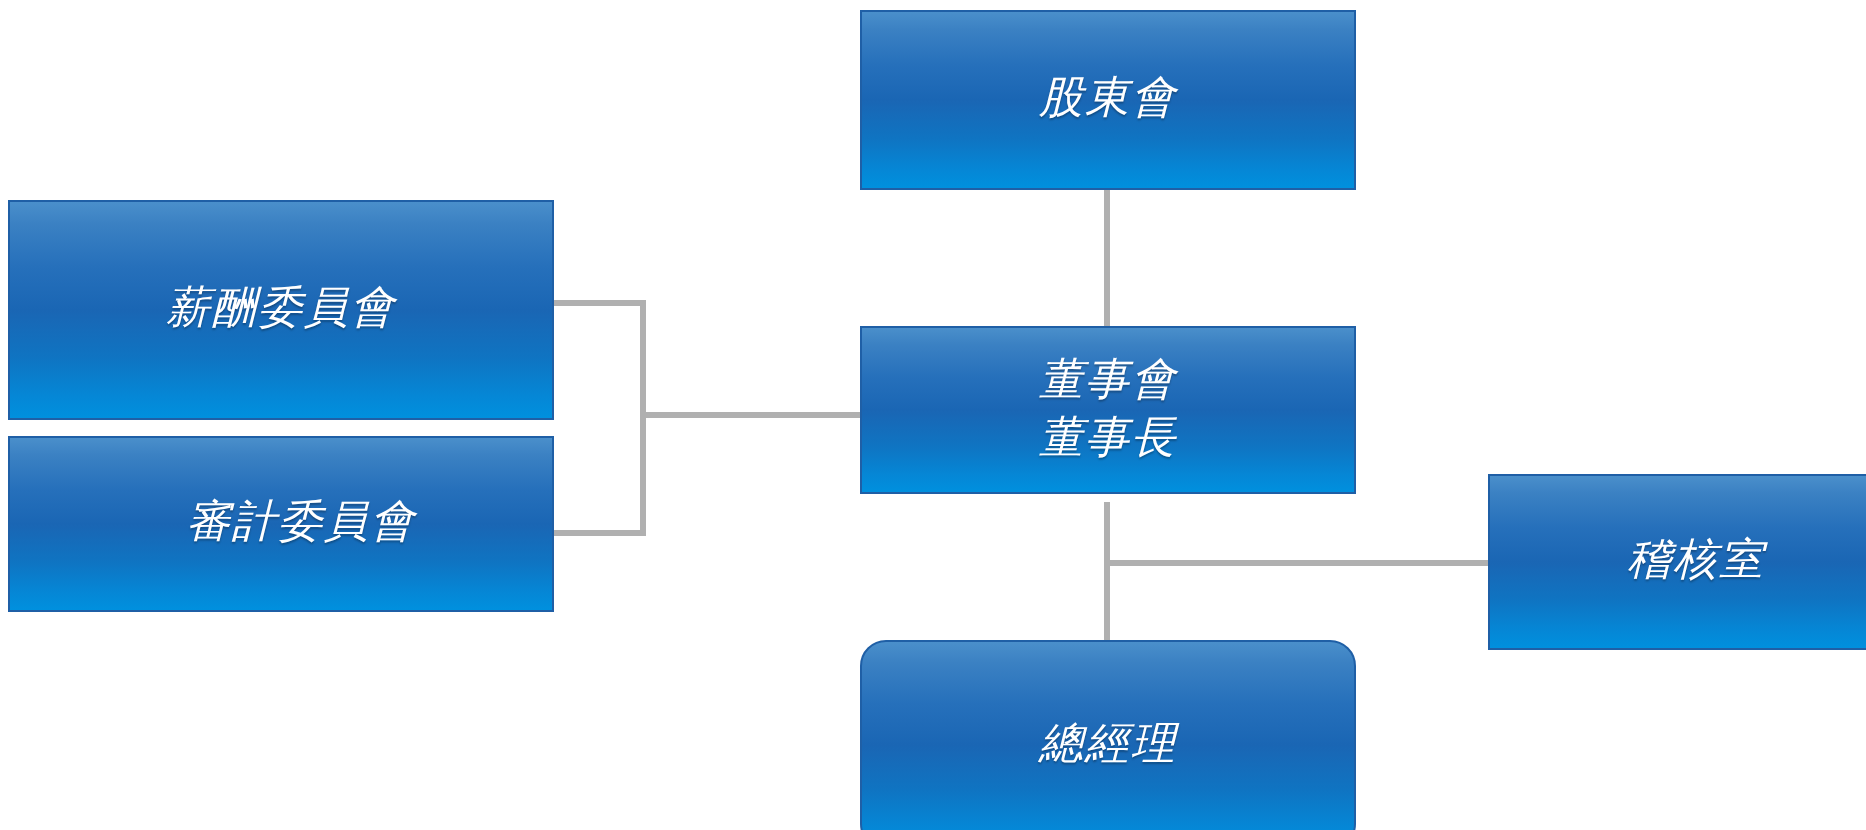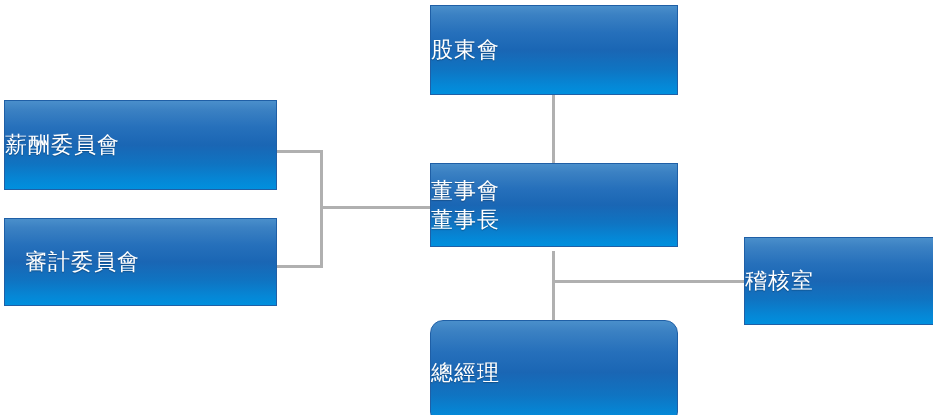--- a/index.html
+++ b/index.html
@@ -24,22 +24,23 @@
         #4a8fcb 0%,
         #3b81c3 10%,
         #2670bb 30%,
         #1a66b4 50%,
         #0f74c2 72%,
         #0587d6 90%,
         #0090de 100%);
     border: 1px solid #1f5fa6;
     display: flex;
     align-items: center;
-    justify-content: flex-start;
+    justify-content: center;
     z-index: 3;
+    font-style: italic;
   }
   .node-label {
     color: #ffffff;
     font-size: 22px;
     line-height: 1.32;
     text-align: center;
     letter-spacing: 1px;
     white-space: pre-line;
     text-shadow: 0 1px 1px rgba(0,0,0,0.28);
     font-weight: 400;
@@ -51,21 +52,21 @@
     background: #b0b0b0;
     z-index: 1;
   }
   .conn-h { height: 3px; }
   .conn-v { width: 3px; }
 
   
   #node-shareholders { left: 430px; top: 5px;   width: 248px; height: 90px; }
   #node-board        { left: 430px; top: 163px; width: 248px; height: 84px; }
   #node-gm           { left: 430px; top: 320px; width: 248px; height: 105px; border-radius: 13px; }
-  #node-comp         { left: 4px;   top: 100px; width: 273px; height: 90px; }
+  #node-comp         { left: 4px;   top: 100px; width: 273px; height: 110px; }
   #node-audit-comm   { left: 4px;   top: 218px; width: 273px; height: 88px; padding-left: 20px; }
   #node-audit-office { left: 744px; top: 237px; width: 208px; height: 88px; }
 
   
   #conn-shareholders-board { left: 552px; top: 93px;  width: 3px;   height: 72px; }
   #conn-board-gm           { left: 552px; top: 251px; width: 3px;   height: 71px; }
   #conn-board-audit-office { left: 553px; top: 280px; width: 192px; height: 3px; }
   #conn-comp-stub          { left: 275px; top: 150px; width: 48px;  height: 3px; }
   #conn-audit-comm-stub    { left: 275px; top: 265px; width: 48px;  height: 3px; }
   #conn-left-vertical      { left: 320px; top: 150px; width: 3px;   height: 118px; }

